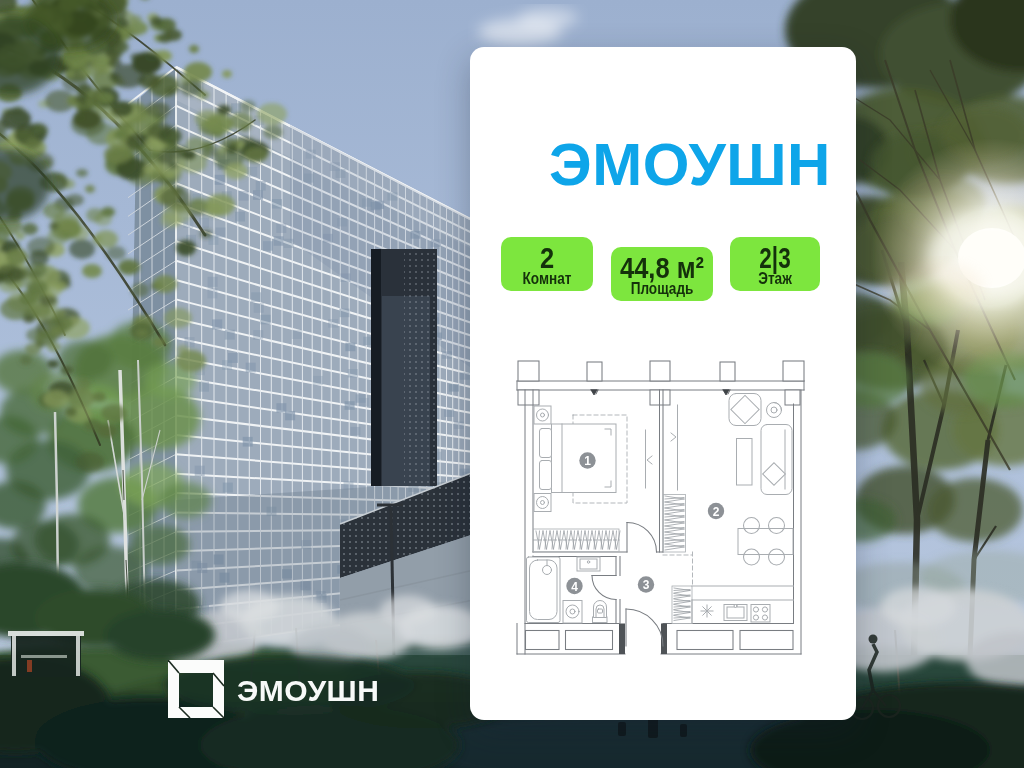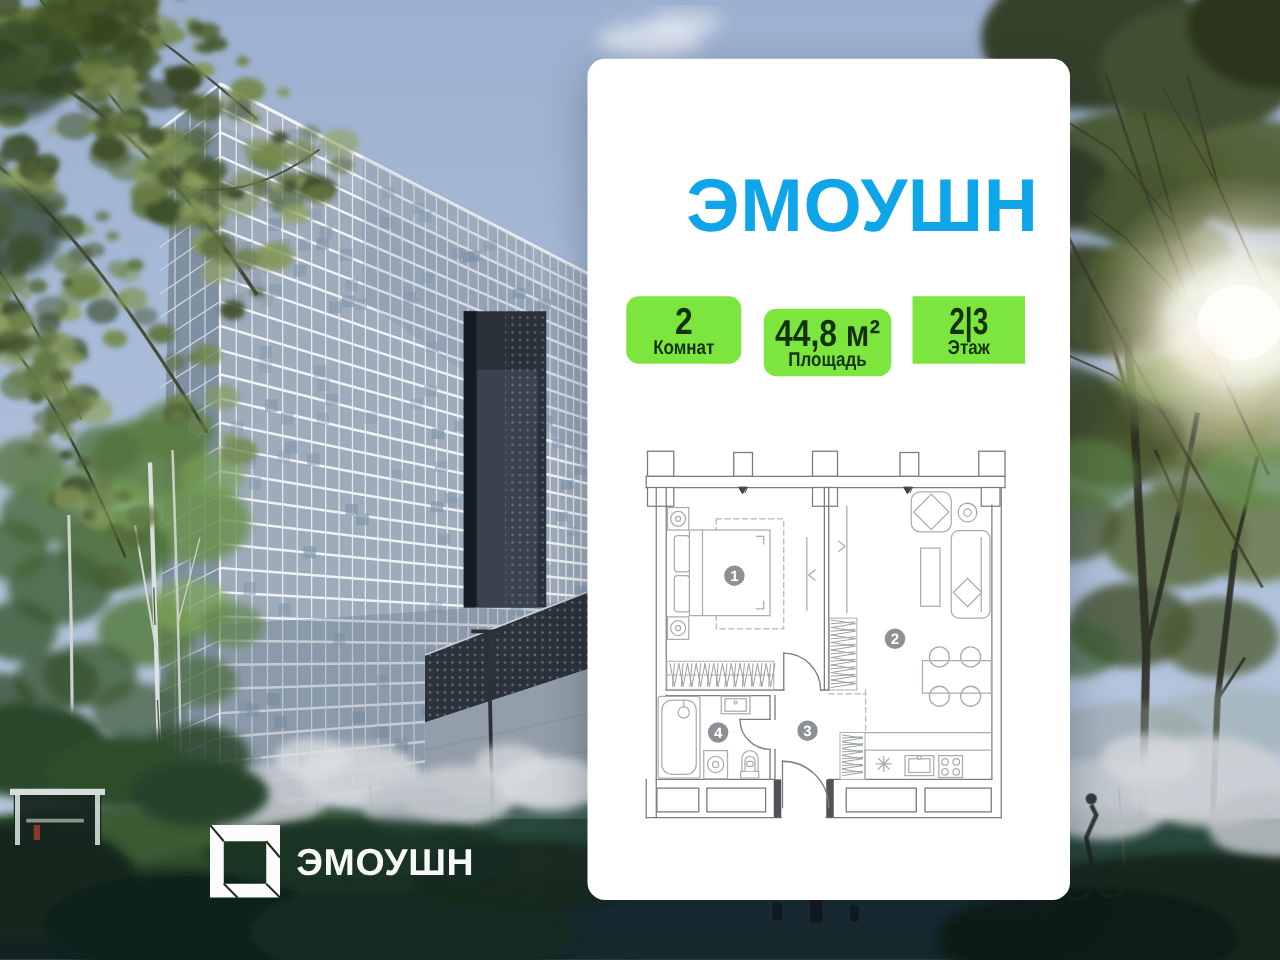--- a/index.html
+++ b/index.html
@@ -944,21 +944,21 @@
 <div class="abs" style="left:501px;top:237px;width:92px;height:54px;background:#7de63e;border-radius:10px;color:#14310b;">
   <div class="abs" style="left:0;right:0;top:6px;text-align:center;font-size:30px;font-weight:bold;line-height:1;transform:scaleX(0.85);">2</div>
   <div class="abs" style="left:0;right:0;top:33.5px;text-align:center;font-size:16px;font-weight:bold;line-height:1;transform:scaleX(0.85);">Комнат</div>
 </div>
 
 <div class="abs" style="left:611px;top:237px;width:102px;height:54px;background:#7de63e;border-radius:10px;color:#14310b;margin-top:10px;">
   <div class="abs" style="left:0;right:0;top:6px;text-align:center;font-size:30px;font-weight:bold;line-height:1;white-space:nowrap;transform:scaleX(0.85);">44,8 м²</div>
   <div class="abs" style="left:0;right:0;top:33.5px;text-align:center;font-size:16px;font-weight:bold;line-height:1;transform:scaleX(0.85);">Площадь</div>
 </div>
 
-<div class="abs" style="left:730px;top:237px;width:90px;height:54px;background:#7de63e;border-radius:0;color:#14310b;">
+<div class="abs" style="left:730px;top:237px;width:90px;height:54px;background:#7de63e;border-radius:10px;color:#14310b;">
   <div class="abs" style="left:0;right:0;top:6px;text-align:center;font-size:30px;font-weight:bold;line-height:1;transform:scaleX(0.75);">2|3</div>
   <div class="abs" style="left:0;right:0;top:33.5px;text-align:center;font-size:16px;font-weight:bold;line-height:1;transform:scaleX(0.85);">Этаж</div>
 </div>
 
 <svg class="abs" style="left:516px;top:360px" width="290" height="296" viewBox="516 360 290 296">
   <g fill="none" stroke-linecap="square">
 
 <rect x="533" y="390" width="126" height="162" fill="#ffffff"></rect>
 
 <rect x="663" y="390" width="130" height="233" fill="#ffffff"></rect>

